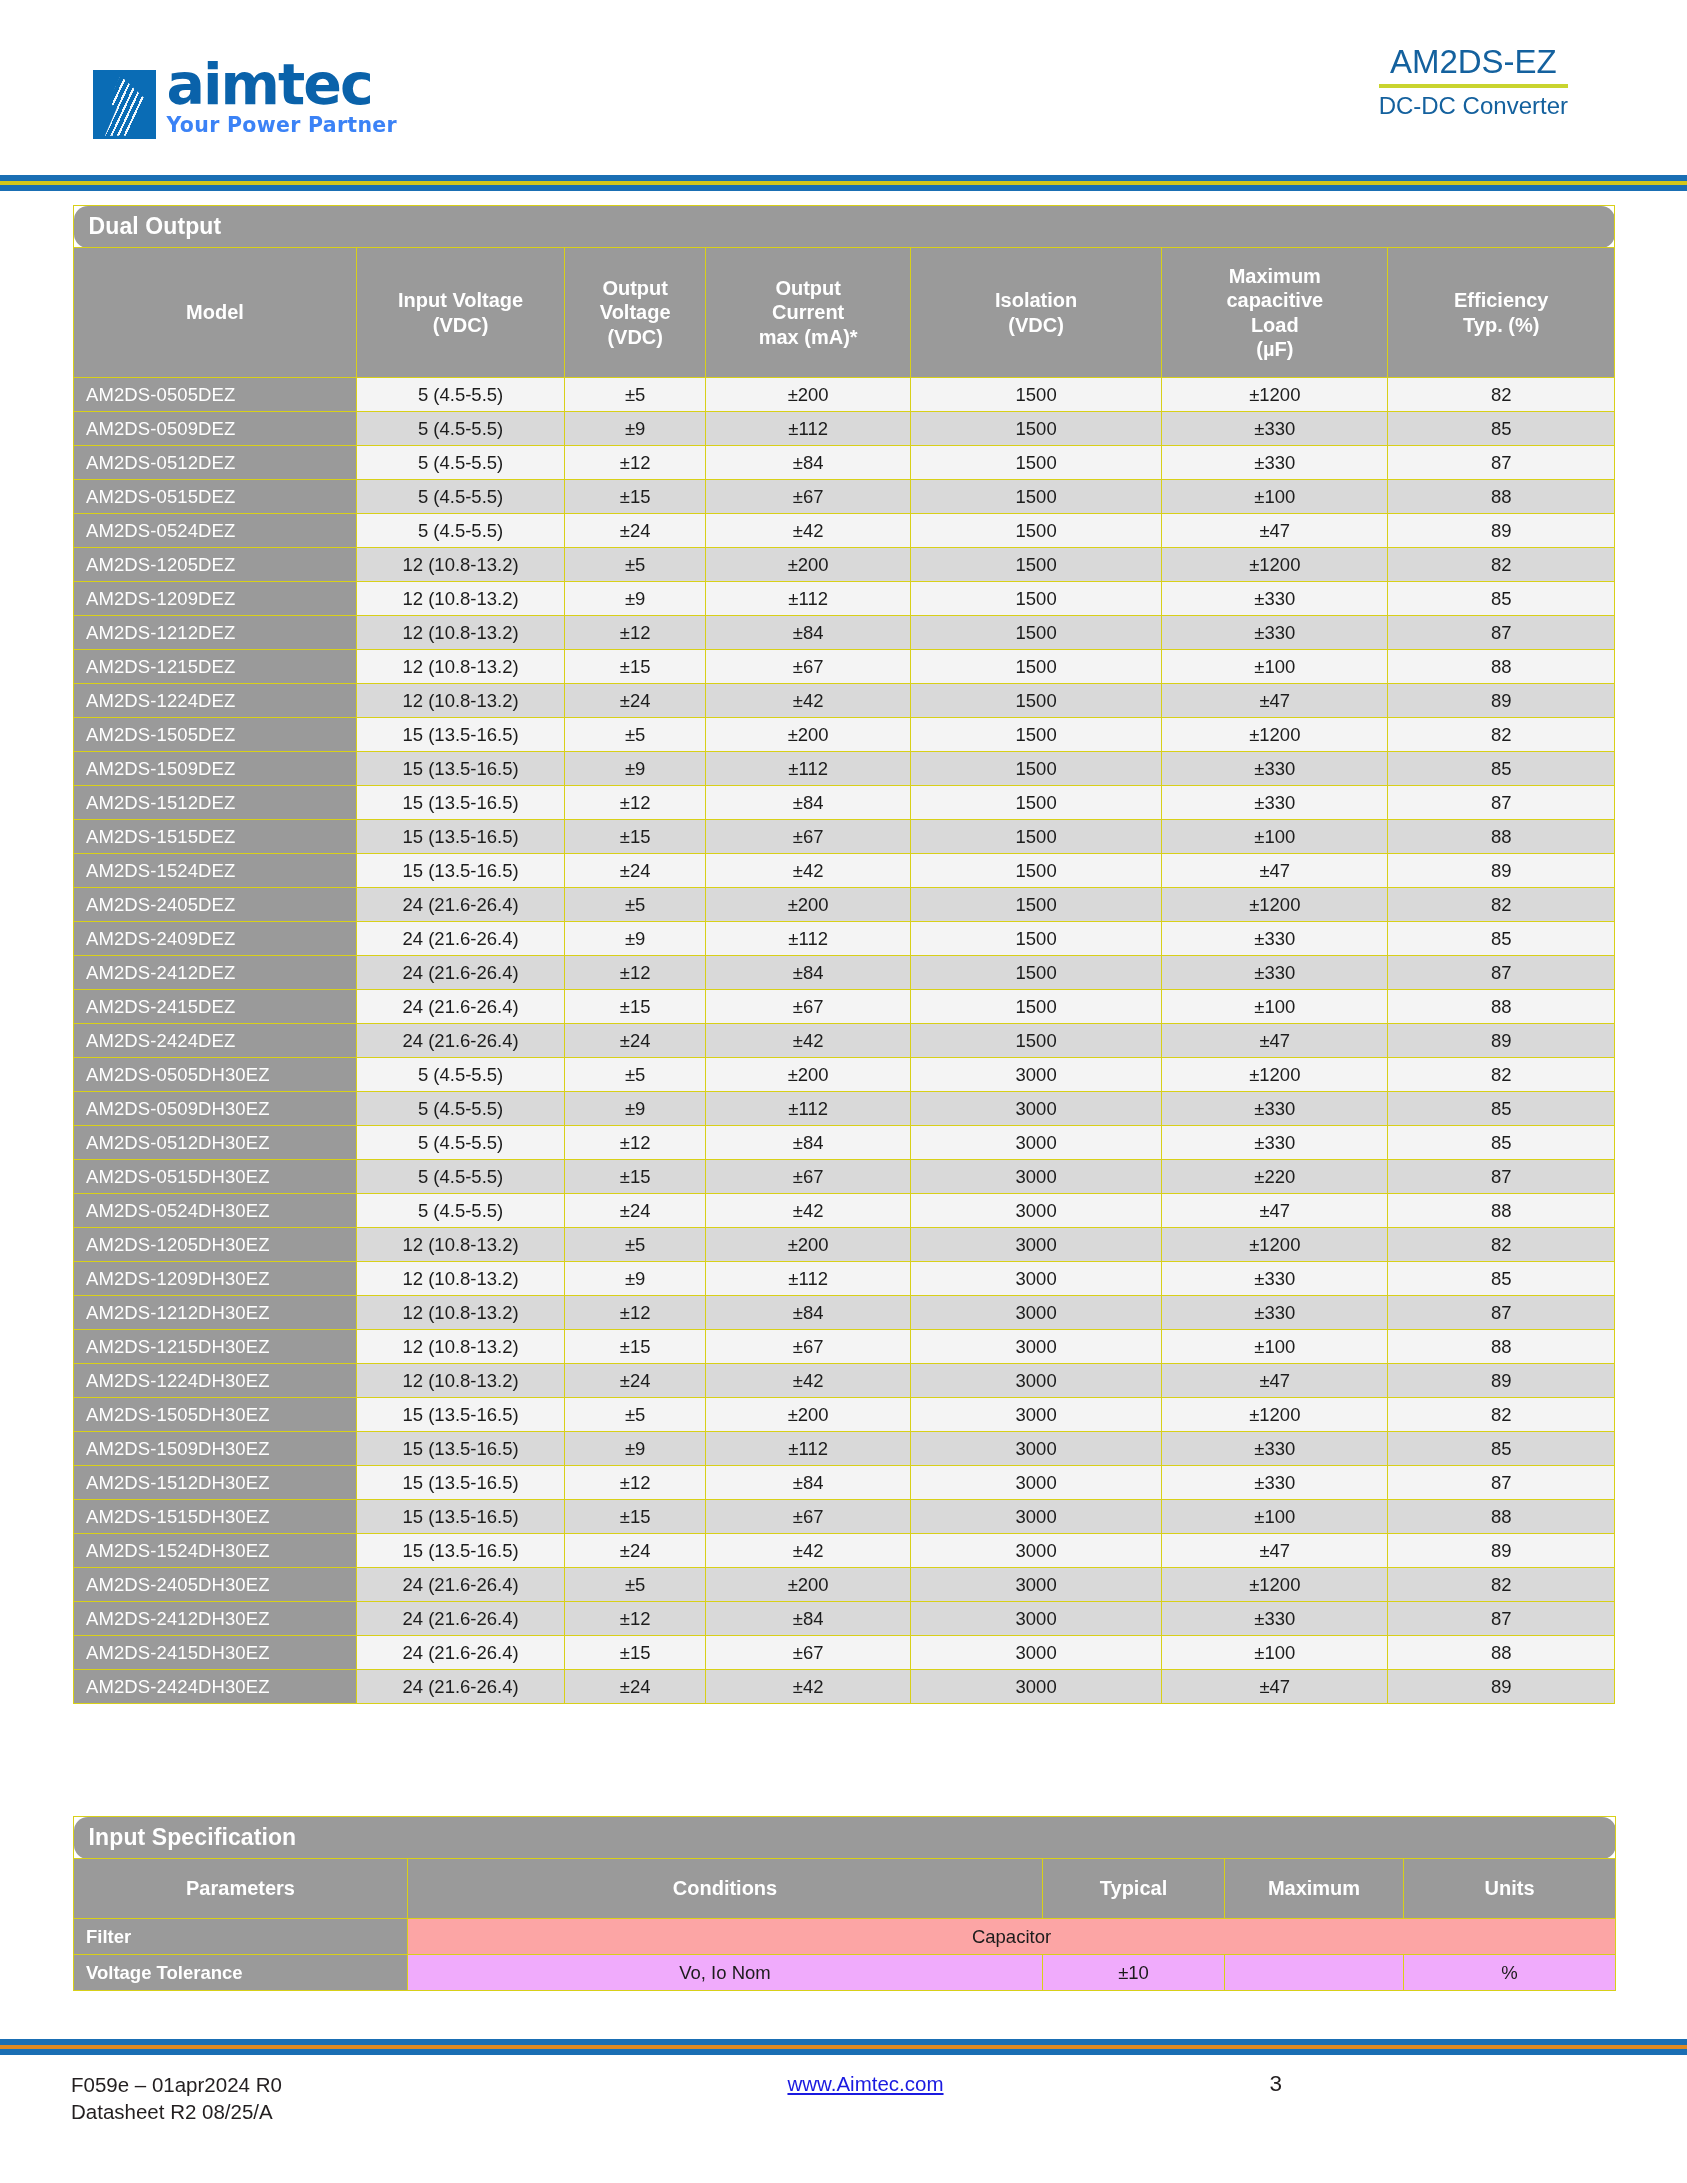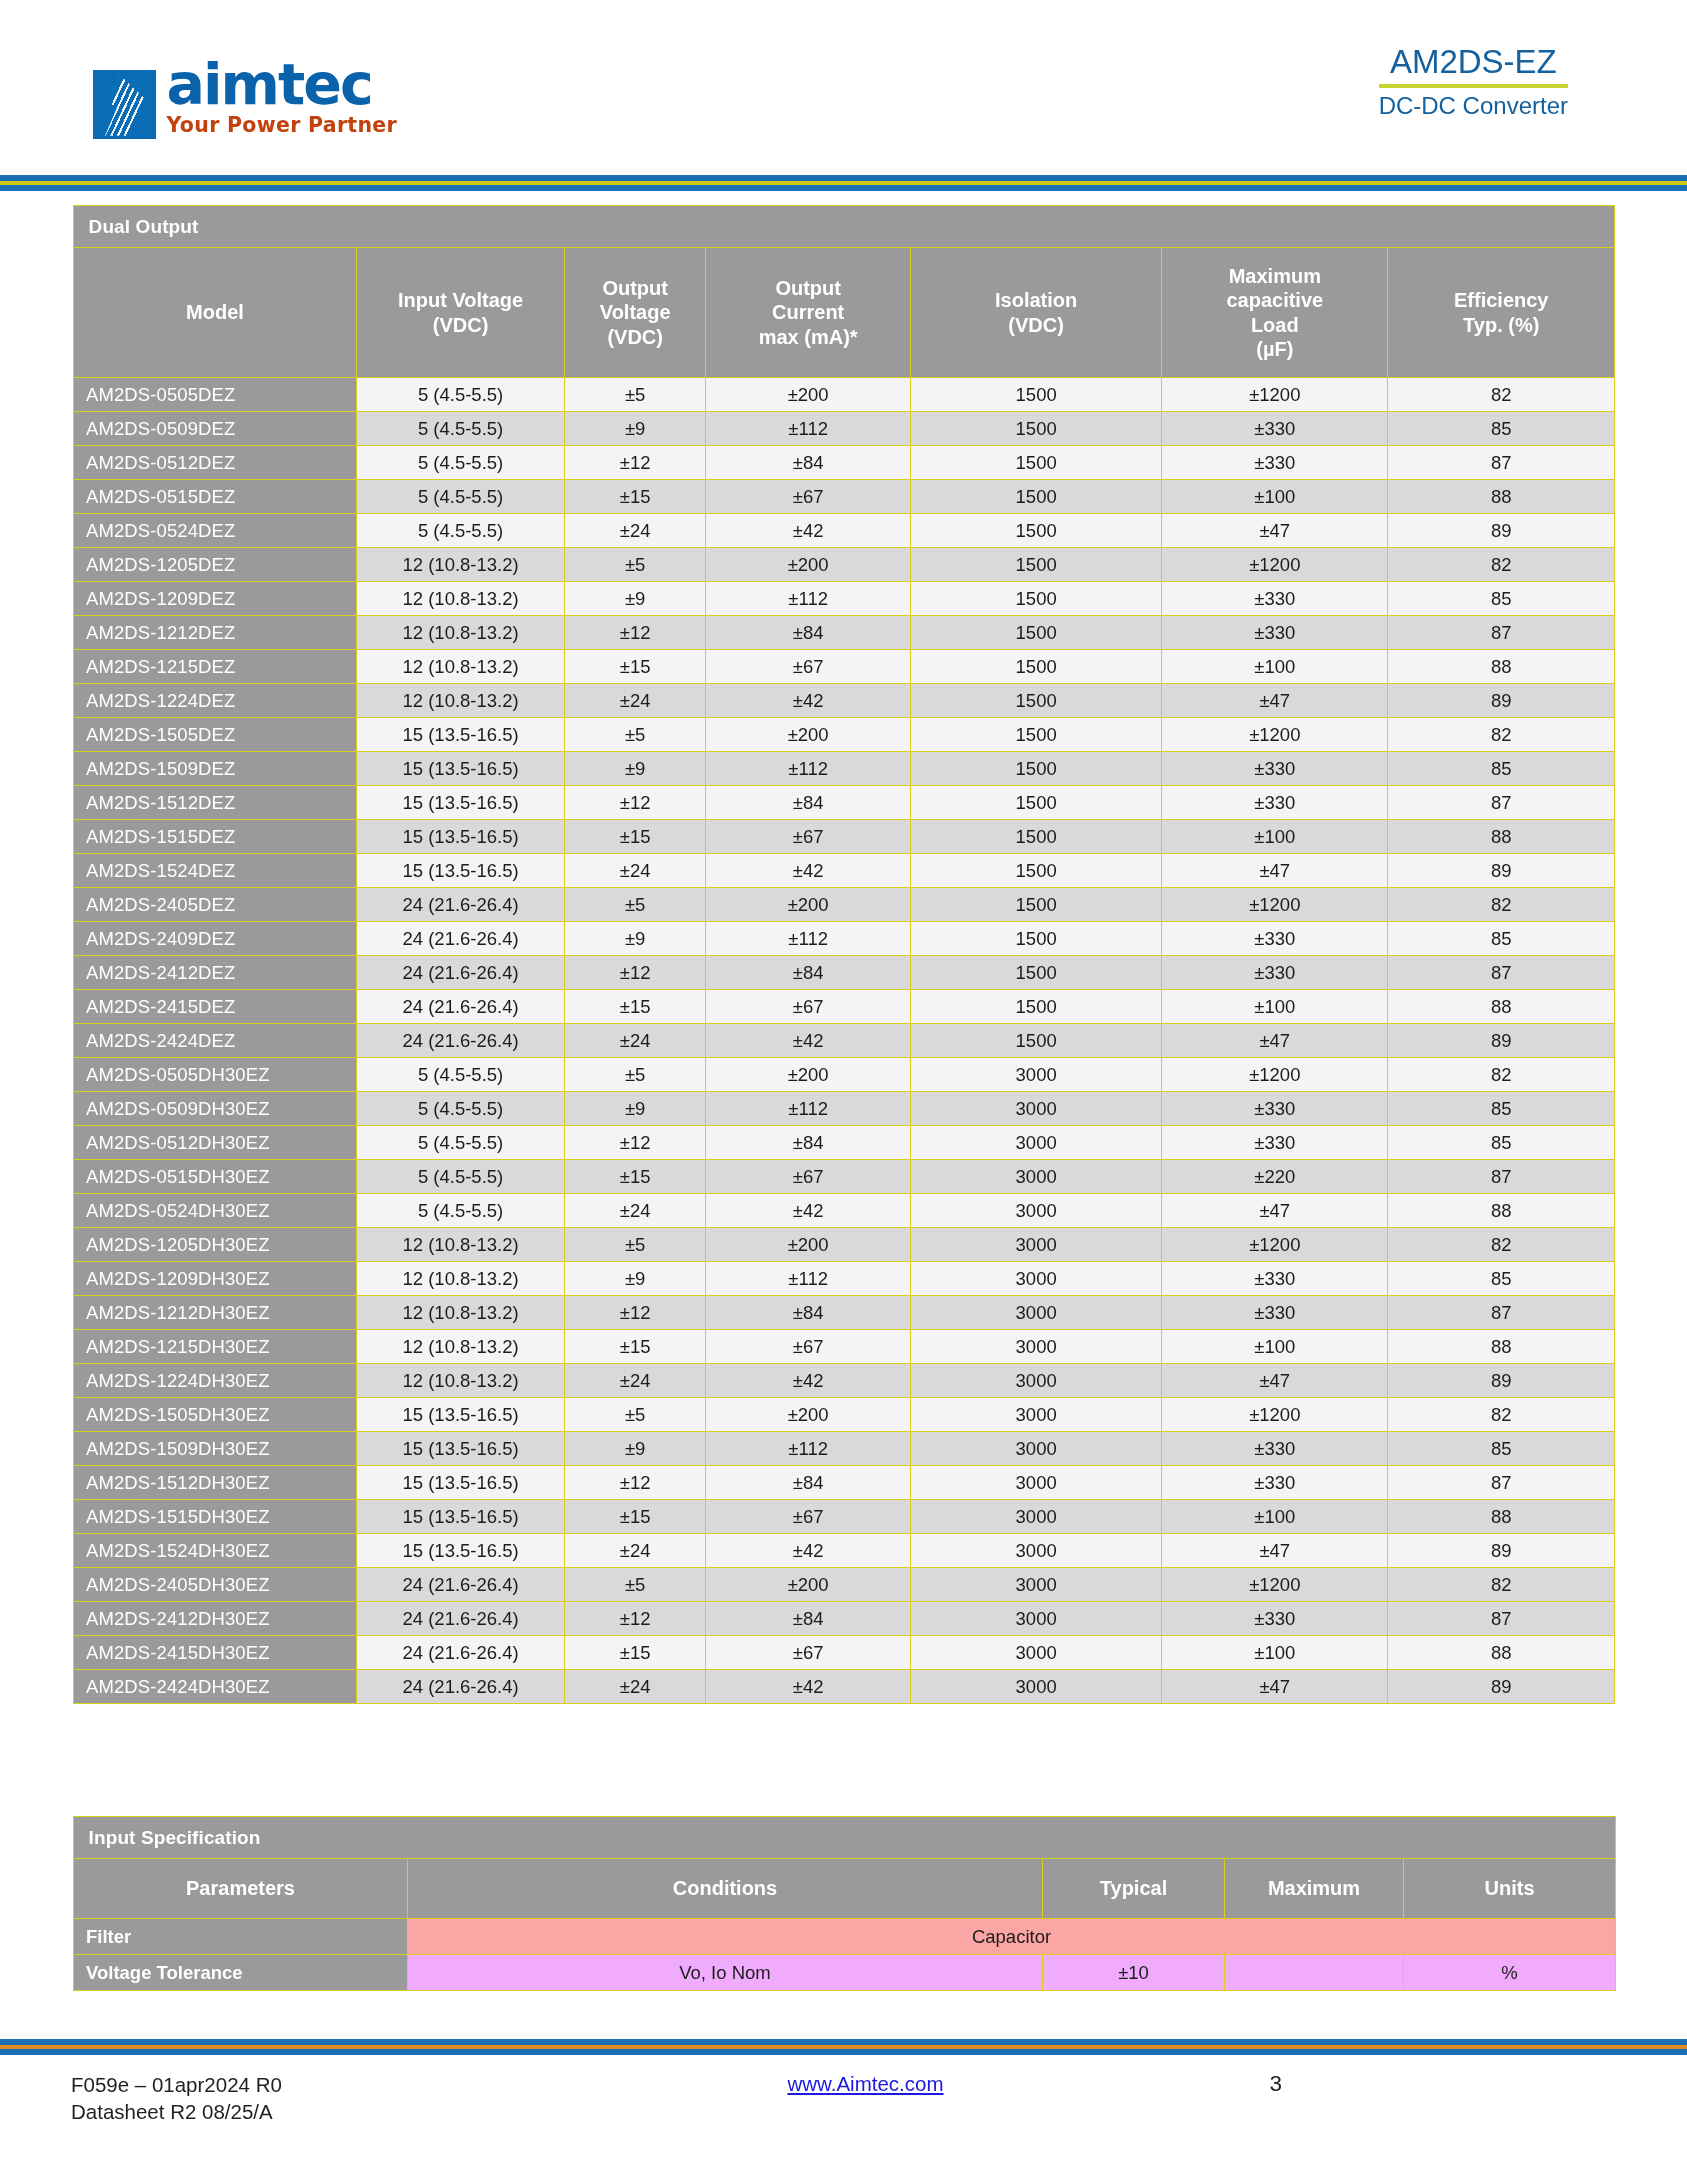--- a/index.html
+++ b/index.html
@@ -30,21 +30,21 @@
       repeating-linear-gradient(115deg, rgba(255,255,255,.95) 0 2px, rgba(255,255,255,0) 2px 6px);
     clip-path: polygon(38% 0%, 100% 40%, 52% 100%, 0% 100%, 30% 52%, 8% 46%);
   }
   .logo-text-wrap{ position:relative; padding-bottom:2.6px;}
   .logo-word {
     font-family:"DejaVu Sans", sans-serif;
     font-weight:bold; font-size:57px; letter-spacing:-2px; color:#0a62aa; line-height:.9;margin-top:19px;
   }
   .logo-tag {
     font-family:"DejaVu Sans", sans-serif;
-    font-weight:bold; font-size:20.5px; color:#c2410c; letter-spacing:0.3px;
+    font-weight:bold; font-size:20.5px; color:#3b82f6; letter-spacing:0.3px;
     text-align:right; margin-top:2.6px;
   }
   .header-right { position:absolute; right:119px; top:45px; text-align:center; }
   .prod-title { font-size:33px; color:#14619e; font-weight:400; line-height:1.05; }
   .prod-rule { height:3.3px; background:#c9d42e; margin:4.6px 0 4px 0; width:100%; }
   .prod-sub { font-size:24px; color:#14619e; font-weight:400; }
 
   .topbar { position:absolute; left:0; top:175px; width:1687px; height:17px; }
   .topbar .b1 { position:absolute; left:0; top:0; width:100%; height:6px; background:#1a6fb4; }
   .topbar .b2 { position:absolute; left:0; top:6px; width:100%; height:4px; background:#d3c71a; }
@@ -57,23 +57,24 @@
 
   
   .tbl-wrap { position:absolute; left:73px; width:1542px; }
   #dual-output-block { top:205px; }
   #input-spec-block  { top:1816px; }
 
   table.spec { border-collapse:collapse; width:1542px; table-layout:fixed; }
   table.spec td, table.spec th { border:1.3px solid #d8d018; padding:0; }
 
   .band-title {
-    background:#9a9a9a; color:#ffffff; font-size:19px; font-weight:bold;
+    background:#9a9a9a; color:#ffffff; font-size:23px; font-weight:bold;
     height:42px; text-align:left; padding-left:14.6px !important;
     letter-spacing:0.1px;
+    border-radius:14px;
   }
   .hdr {
     background:#9a9a9a; color:#ffffff; font-weight:bold; font-size:20px;
     text-align:center; line-height:1.22; padding:6.6px 4px !important;
     vertical-align:middle;
   }
   .hdr-tall { height:130px; }
   .hdr-short { height:60px; }
 
   td.model {

